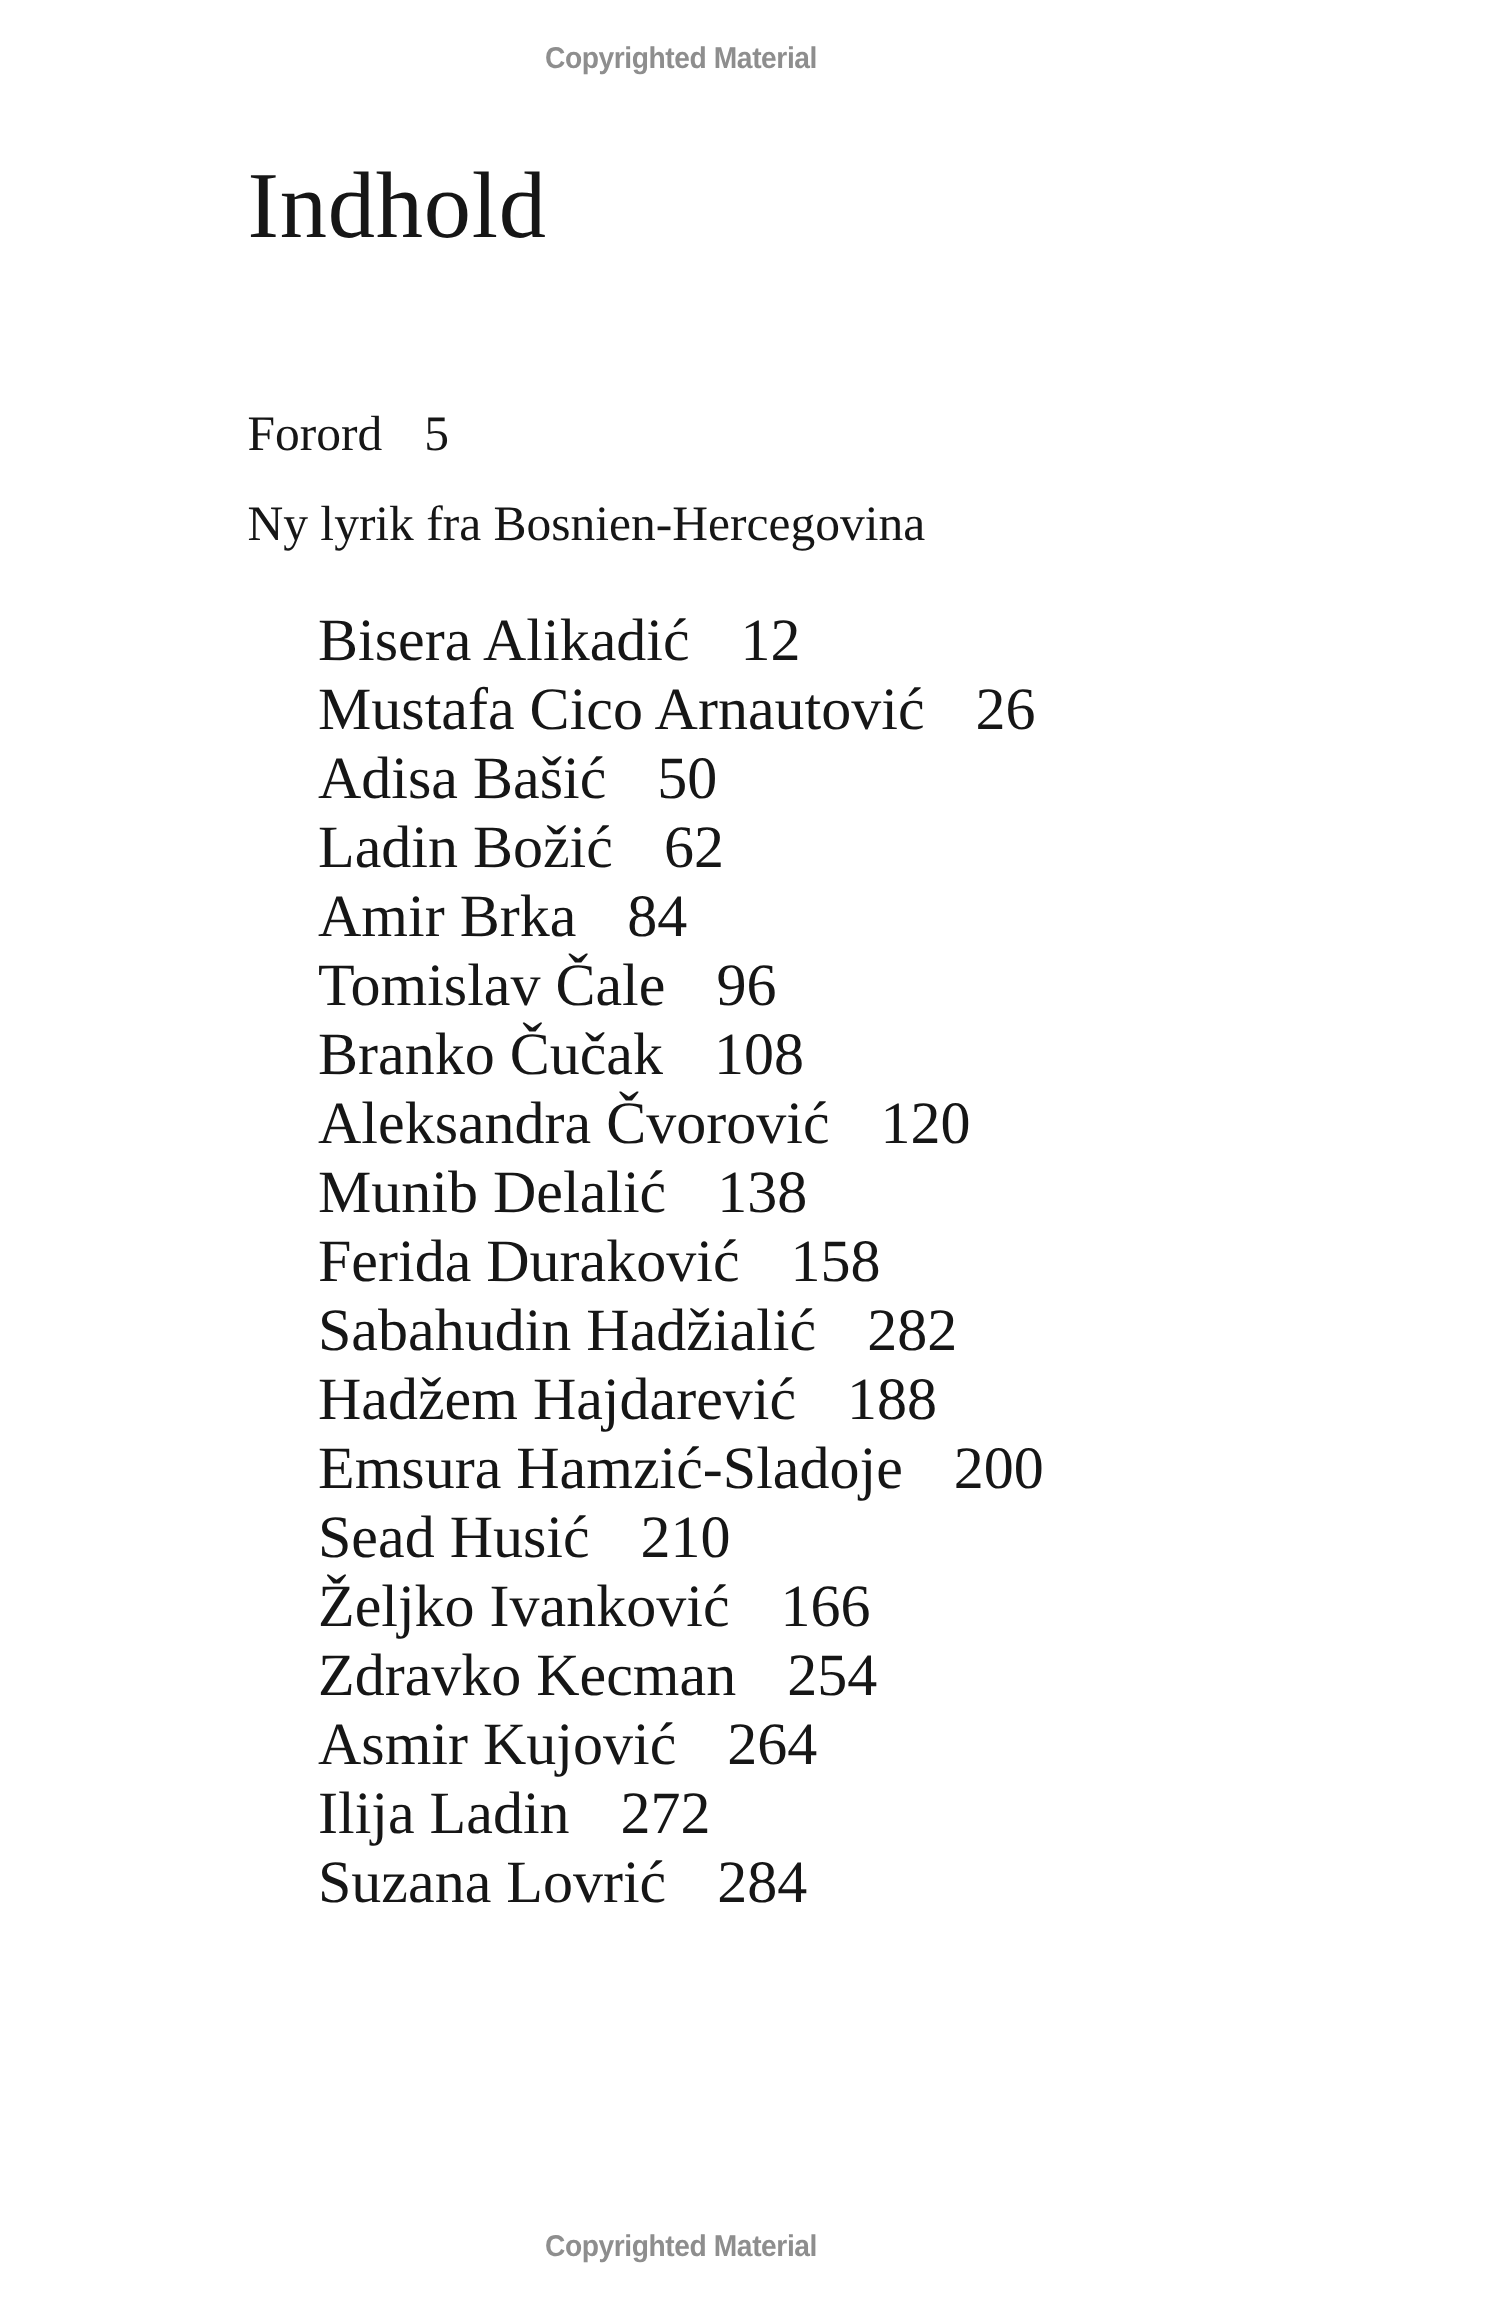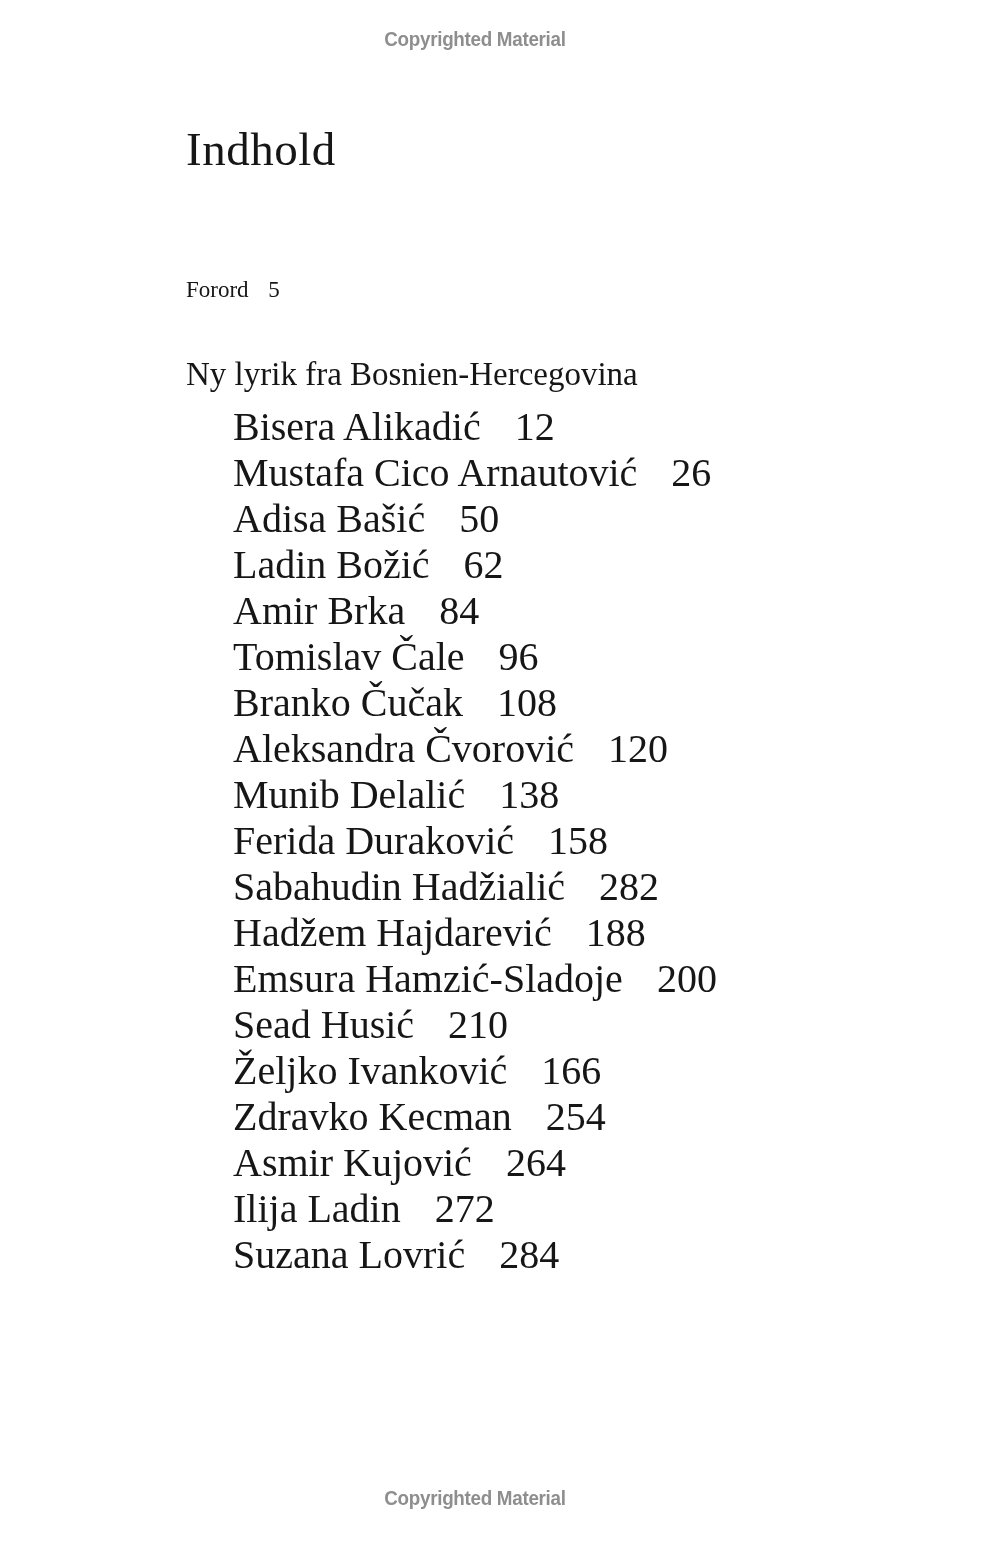--- a/index.html
+++ b/index.html
@@ -8,57 +8,56 @@
     background: #ffffff;
   }
   .page {
     position: relative;
     width: 908px;
     height: 1544px;
     background: #ffffff;
     overflow: hidden;
     font-family: "Liberation Serif", "DejaVu Serif", serif;
     color: #161616;
-    margin-left: 21px;
   }
   .copyright {
     position: absolute;
     left: 0;
     width: 100%;
     text-align: center;
     font-family: "Liberation Sans", "DejaVu Sans", sans-serif;
     font-weight: bold;
     font-size: 20px;
     color: #8e8e8e;
     letter-spacing: -0.3px;
     transform: scaleX(0.94);
   }
   .copyright.top { top: 28px; }
   .copyright.bottom { top: 1487px; }
   .title {
     position: absolute;
     left: 165px;
-    top: 124px;
+    top: 112px;
     margin: 0;
-    font-size: 47px;
+    font-size: 63px;
     font-weight: normal;
     line-height: 50px;
     letter-spacing: 0.5px;
   }
   .entry-forord {
     position: absolute;
     left: 165px;
     top: 270px;
-    font-size: 23px;
+    font-size: 33px;
     line-height: 40px;
   }
   .section-title {
     position: absolute;
     left: 165px;
-    top: 354px;
+    top: 330px;
     font-size: 33px;
     line-height: 40px;
     text-align: center;
   }
   .entries {
     position: absolute;
     left: 212px;
     top: 404px;
     margin: 0;
     padding: 0;

